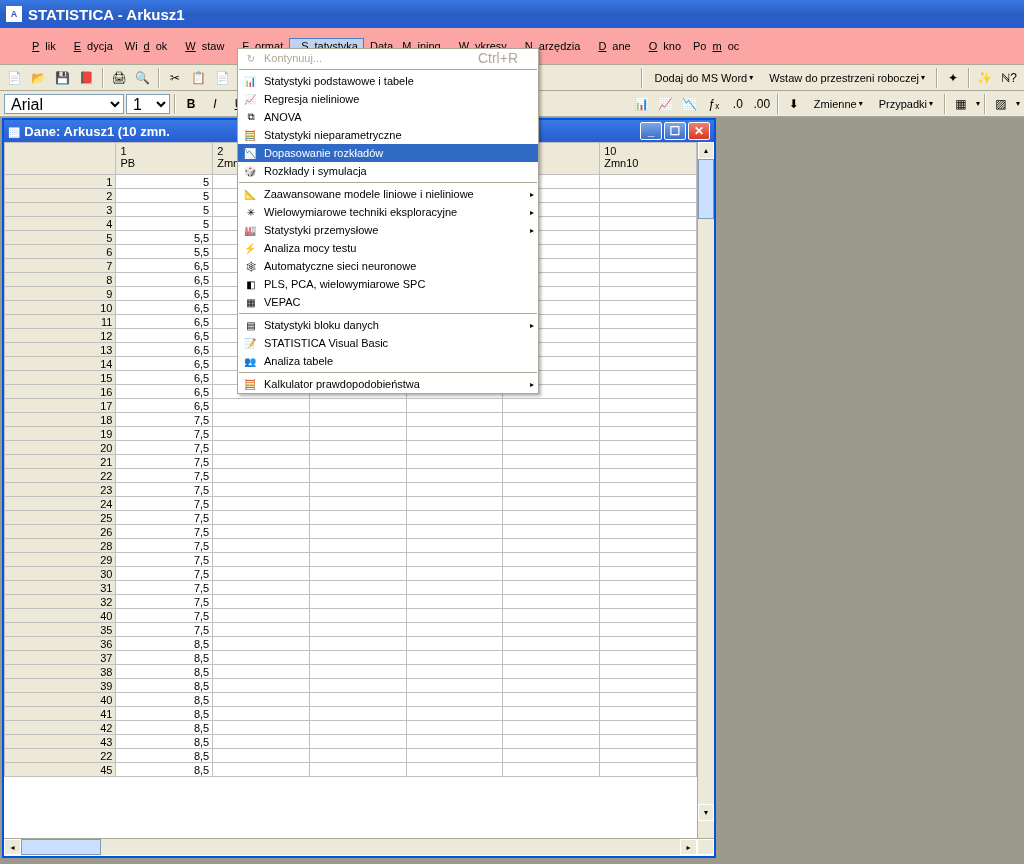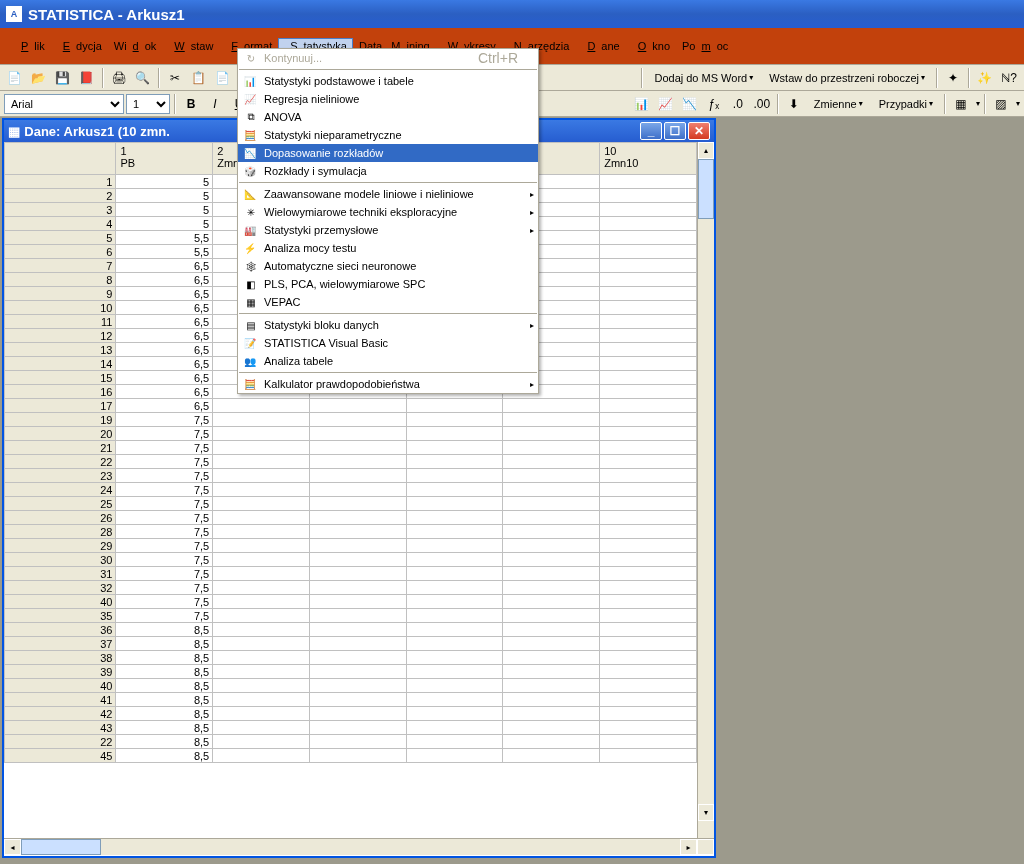--- a/index.html
+++ b/index.html
@@ -1,29 +1,29 @@
 <!DOCTYPE html>
 <html><head>
 <meta charset="utf-8">
 <style>
 * { box-sizing: border-box; margin: 0; padding: 0; font-family: Tahoma, Arial, sans-serif; }
 body { background: #ece9d8; width: 1024px; height: 864px; overflow: hidden; font-size: 11px; }
 
 .titlebar { height: 28px; background: linear-gradient(to bottom, #3a79e3 0%, #2b5fc2 50%, #265dd0 100%); display: flex; align-items: center; padding: 0 6px; color: #fff; font-weight: bold; font-size: 15px; }
 .titlebar .icon { width: 16px; height: 16px; background: #fff; margin-right: 6px; display: inline-flex; align-items: center; justify-content: center; color: #2b5fc2; font-size: 9px; font-weight: bold; }
 
-.menubar { height: 37px; background: #c2410c; border-bottom: 1px solid #aca899; display: flex; align-items: center; padding: 0 9px; }
+.menubar { height: 37px; background: #fca5a5; border-bottom: 1px solid #aca899; display: flex; align-items: center; padding: 0 20px; }
 .menubar span { padding: 2px 6px; cursor: default; }
 .menubar span.active { background: #c1d2ee; border: 1px solid #4a7ec9; padding: 1px 5px; }
 .underline { text-decoration: underline; }
 
 .toolbar1, .toolbar2 { height: 26px; background: #ece9d8; border-bottom: 1px solid #aca899; display: flex; align-items: center; padding: 0 4px; gap: 2px; }
 .tbtn { width: 22px; height: 22px; display: inline-flex; align-items: center; justify-content: center; border: 1px solid transparent; font-size: 12px; cursor: default; }
 .sep { width: 2px; height: 20px; border-left: 1px solid #aca899; border-right: 1px solid #fff; margin: 0 2px; }
-.tsel { height: 20px; border: 1px solid #7f9db9; background: #fff; font-size: 11px; padding: 0 2px; }
+.tsel { height: 20px; border: 1px solid #7f9db9; background: #fff; font-size: 16px; padding: 0 2px; }
 .tbtn-wide { padding: 0 6px; height: 22px; display: inline-flex; align-items: center; border: 1px solid transparent; font-size: 11px; cursor: default; }
 .dd { font-size: 8px; margin-left: 2px; }
 
 .workspace { position: relative; height: 790px; background: #9c9a8c; padding: 0; }
 .docwin { position: absolute; left: 2px; top: 1px; width: 714px; height: 740px; border: 2px solid #0054e3; background: #fff; }
 .docwin .dtitle { height: 22px; background: linear-gradient(to bottom, #3a79e3, #265dd0); display: flex; align-items: center; color: #fff; font-weight: bold; font-size: 13px; padding: 0 4px; }
 .docwin .dtitle .spacer { flex: 1; }
 .winbtn { width: 22px; height: 18px; margin-left: 2px; display: inline-flex; align-items: center; justify-content: center; font-family: Arial; font-weight: bold; font-size: 12px; border: 1px solid #fff; border-radius: 2px; }
 .winbtn.min { background: linear-gradient(#7ba7e8,#3d6fc9); color: #fff; }
 .winbtn.max { background: linear-gradient(#7ba7e8,#3d6fc9); color: #fff; }
@@ -316,20 +316,29 @@
               <tr>
                 <th class="rowhead">17</th>
                 <td>6,5</td>
                 <td></td>
                 <td></td>
                 <td></td>
                 <td></td>
                 <td></td>
               </tr>
               <tr>
+                <th class="rowhead">18</th>
+                <td>7,5</td>
+                <td></td>
+                <td></td>
+                <td></td>
+                <td></td>
+                <td></td>
+              </tr>
+              <tr>
                 <th class="rowhead">19</th>
                 <td>7,5</td>
                 <td></td>
                 <td></td>
                 <td></td>
                 <td></td>
                 <td></td>
               </tr>
               <tr>
                 <th class="rowhead">20</th>

